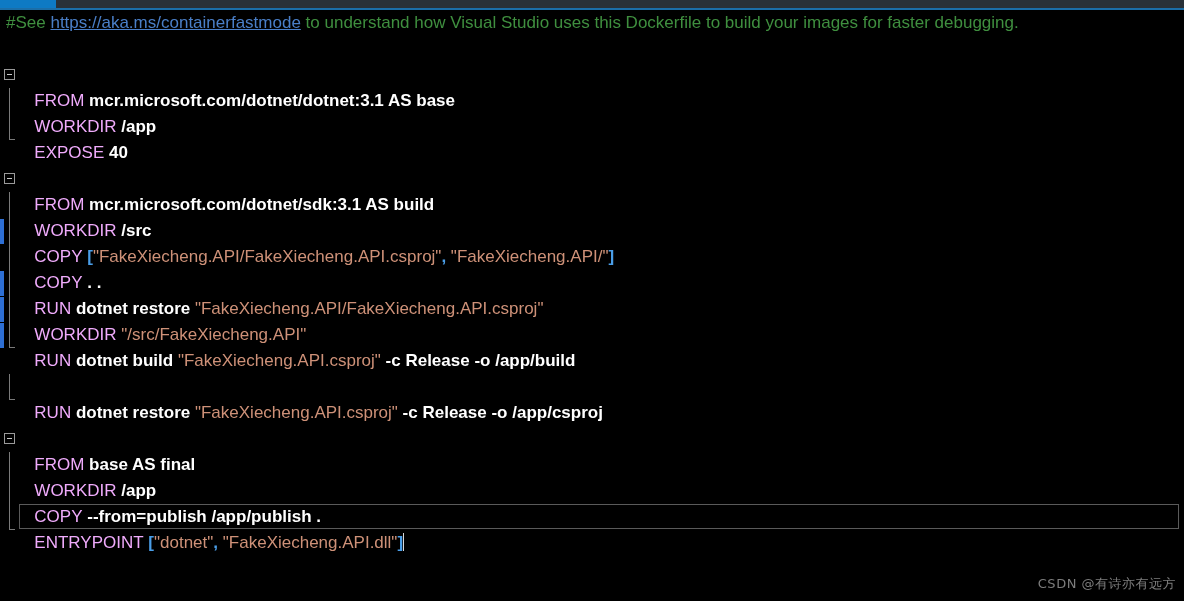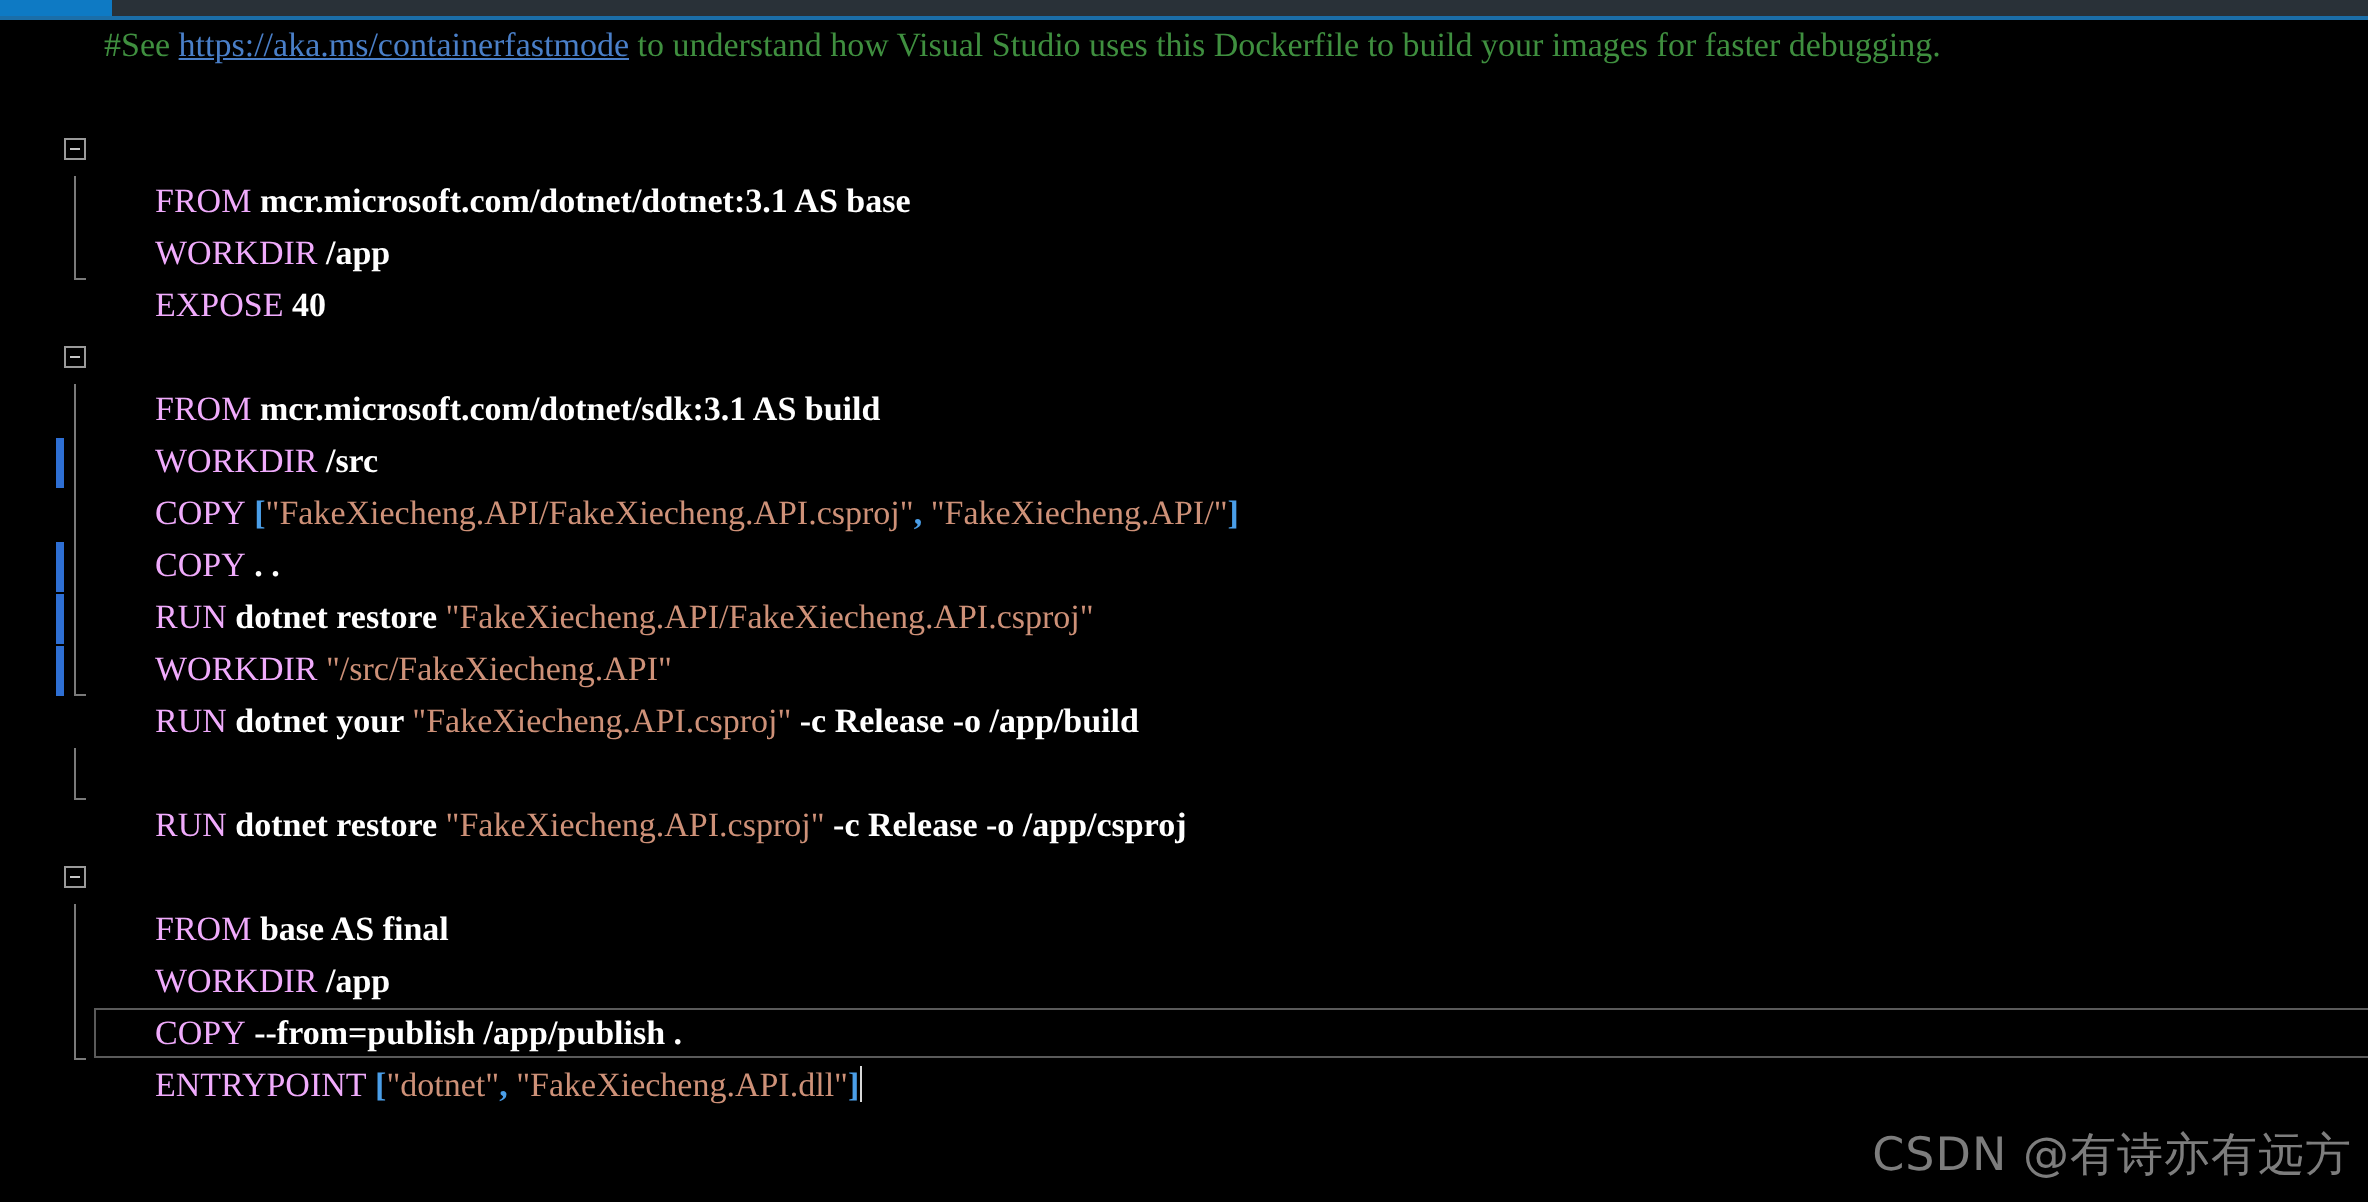--- a/index.html
+++ b/index.html
@@ -42,24 +42,23 @@
   .code {
     position: absolute;
     left: 0; top: 10px;
     width: 1184px;
   }
   .line {
     position: relative;
     height: 26px;
     line-height: 26px;
     white-space: pre;
-    font-family: Liberation Serif, serif;
+    font-family: Liberation Sans, sans-serif;
     font-size: 17px;
-    padding-left: 24px;
-    margin-left: 28px;
+    padding-left: 6px;
   }
   .line.blank { height: 26px; }
 
   
   .changebar {
     position: absolute;
     left: 0; top: 1px;
     width: 4px; height: 25px;
     background: #2e6fd4;
   }
@@ -119,21 +118,21 @@
     background: #d8d8d8;
     vertical-align: -3px;
     margin-left: 0px;
   }
 
   
   .watermark {
     position: absolute;
     right: 8px; bottom: 8px;
     color: #7d7d7d;
-    font-size: 23px;
+    font-size: 13px;
     font-family: "DejaVu Sans", "Liberation Sans", sans-serif;
     letter-spacing: 0.5px;
   }
 </style>
 </head>
 <body>
 
 <div id="editor">
 
   <div class="scrollbar-track">
@@ -171,21 +170,21 @@
     <div class="line">
       <span class="foldline"></span><span class="kw">COPY</span><span class="arg"> . .</span>
     </div>
     <div class="line">
       <span class="changebar"></span><span class="foldline"></span><span class="kw">RUN</span><span class="arg"> dotnet restore </span><span class="str">"FakeXiecheng.API/FakeXiecheng.API.csproj"</span>
     </div>
     <div class="line">
       <span class="changebar"></span><span class="foldline"></span><span class="kw">WORKDIR</span><span class="arg"> </span><span class="str">"/src/FakeXiecheng.API"</span>
     </div>
     <div class="line">
-      <span class="changebar"></span><span class="foldline last"></span><span class="kw">RUN</span><span class="arg"> dotnet your </span><span class="str">"FakeXiecheng.API.csproj"</span><span class="arg"> -c Release -o /app/build</span>
+      <span class="changebar"></span><span class="foldline last"></span><span class="kw">RUN</span><span class="arg"> dotnet build </span><span class="str">"FakeXiecheng.API.csproj"</span><span class="arg"> -c Release -o /app/build</span>
     </div>
 
     <div class="line blank"></div>
 
     <div class="line">
       <span class="foldline last"></span><span class="kw">RUN</span><span class="arg"> dotnet restore </span><span class="str">"FakeXiecheng.API.csproj"</span><span class="arg"> -c Release -o /app/csproj</span>
     </div>
 
     <div class="line blank"></div>
 

